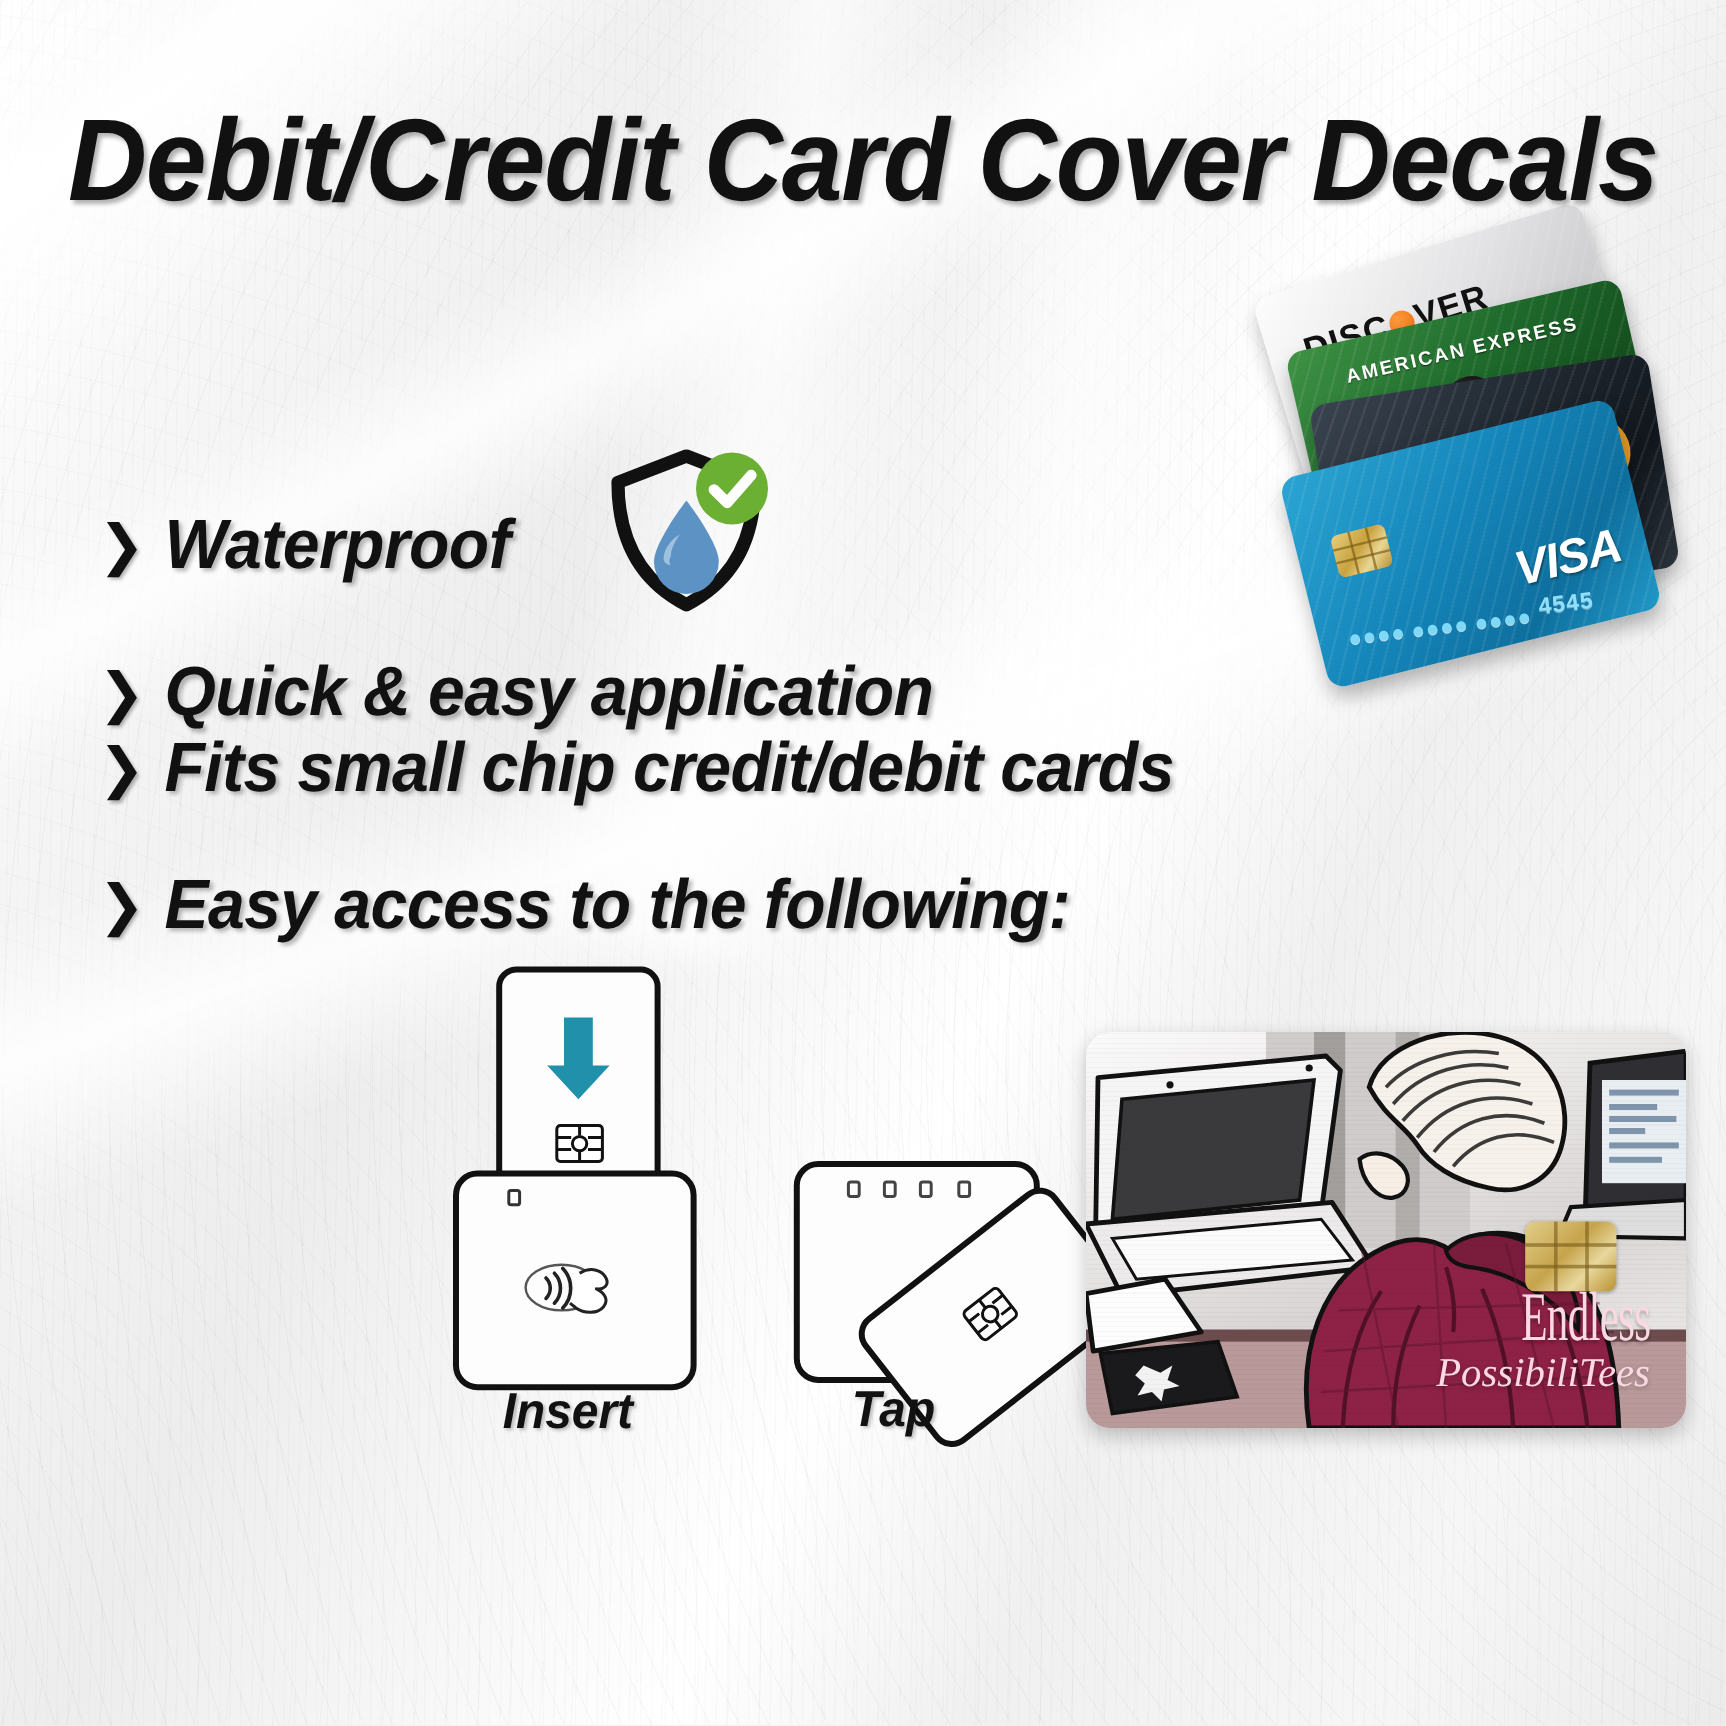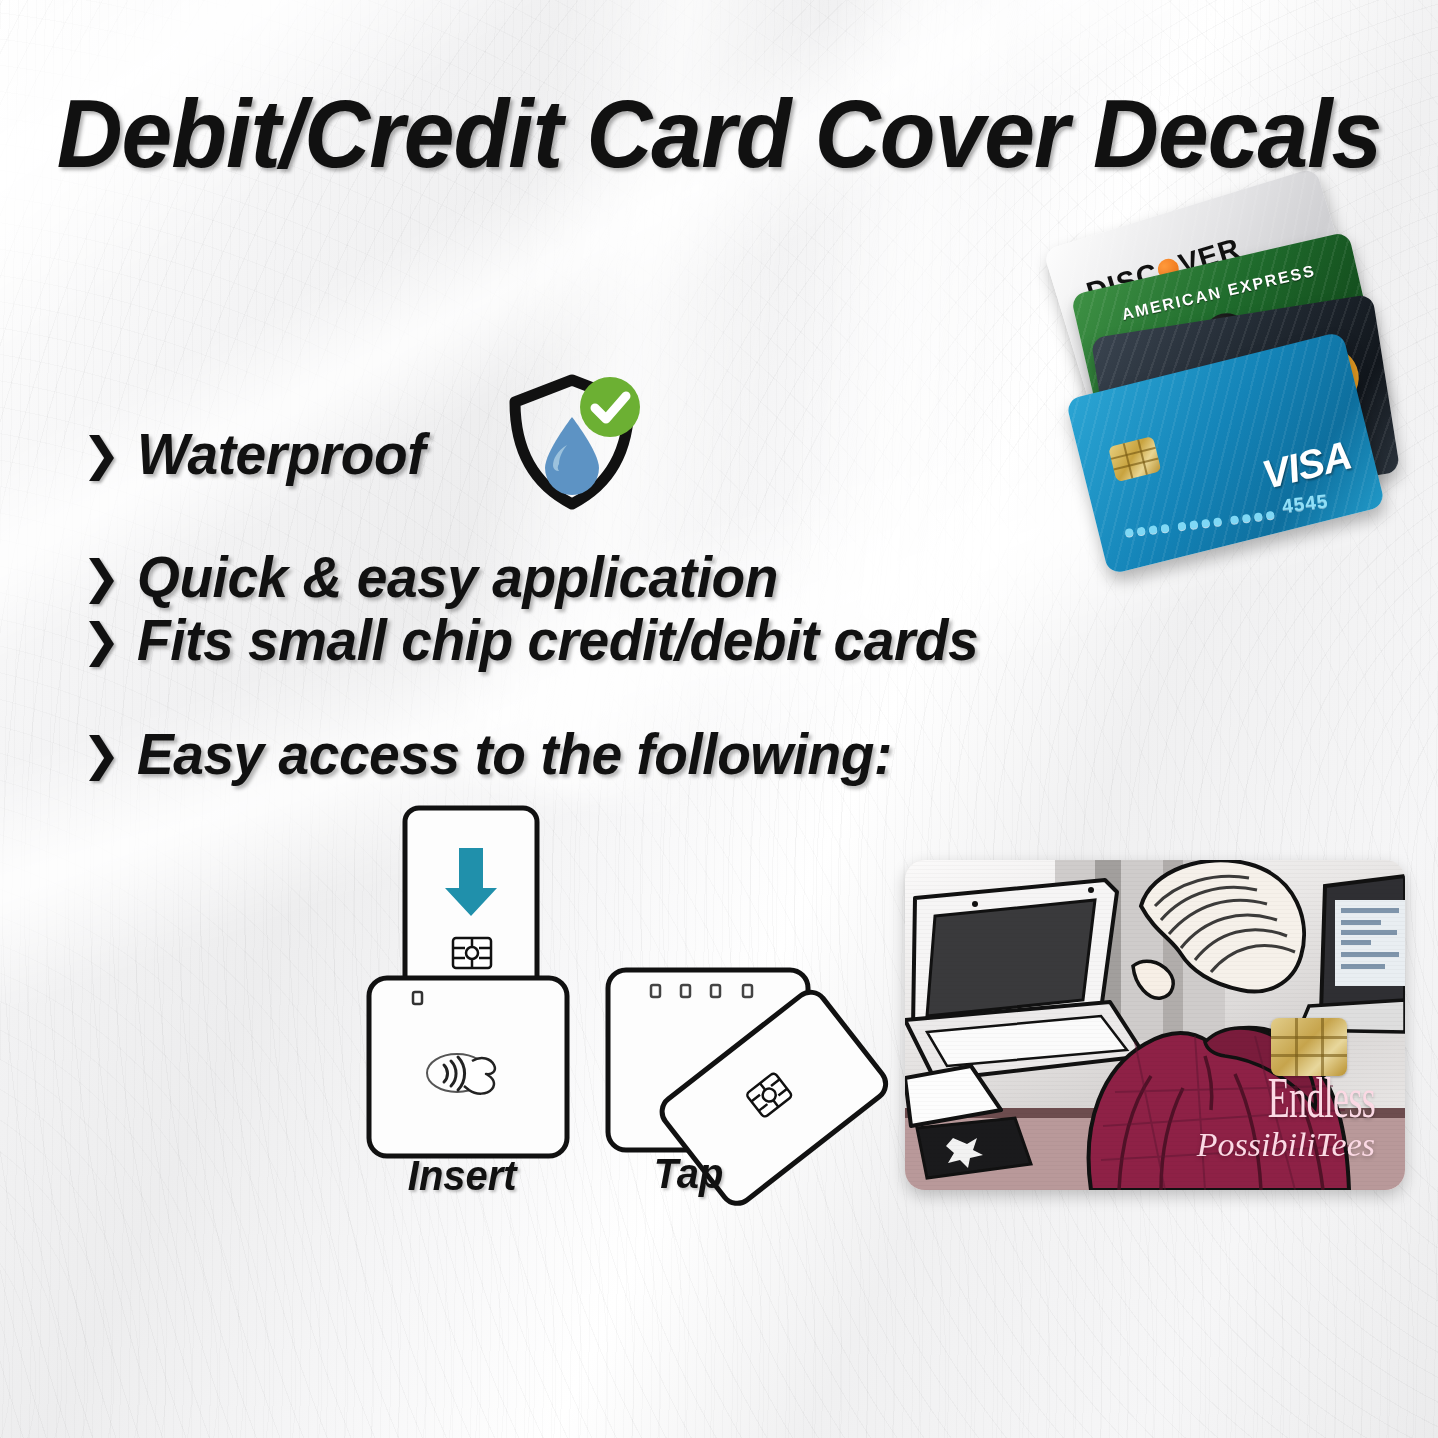--- a/index.html
+++ b/index.html
@@ -236,21 +236,21 @@
             <b></b>
             <b></b>
             <b></b>
           </span>
         <span class="visa-num">4545</span>
       </div>
     </div>
   </div>
 
 
-  <div class="method" id="m-insert" style="left:363px;top:800px;width:260px;height:380px;">
+  <div class="method" id="m-insert" style="left:374px;top:800px;width:260px;height:380px;">
     <svg width="260" height="380" viewBox="0 0 260 380">
       <g>
         <rect x="42" y="8" width="132" height="188" rx="14" fill="#fdfdfd" stroke="#111" stroke-width="5"></rect>
         <g>
           <path d="M96 48 L120 48 L120 88 L134 88 L108 116 L82 88 L96 88 Z" fill="#2090ab"></path>
         </g>
         <g>
           <rect x="90" y="138" width="38" height="30" rx="3" fill="#fff" stroke="#111" stroke-width="2.5"></rect>
           <path d="M90 148 h12 M116 148 h12 M90 158 h12 M116 158 h12 M109 138 v8 M109 160 v8" stroke="#111" stroke-width="2.5" fill="none"></path>
           <circle cx="109" cy="153" r="6" fill="none" stroke="#111" stroke-width="2.5"></circle>
@@ -264,21 +264,21 @@
           <path d="M17 17 a12 12 0 0 1 0 17" fill="none" stroke="#222" stroke-width="3" stroke-linecap="round"></path>
           <path d="M24 13 a18 18 0 0 1 0 25" fill="none" stroke="#222" stroke-width="3" stroke-linecap="round"></path>
           <path d="M31 9 a24 24 0 0 1 0 33" fill="none" stroke="#222" stroke-width="3" stroke-linecap="round"></path>
           <path d="M45 13 c10 -6 19 -2 22 4 c3 6 -2 10 -8 9 c8 4 10 10 6 15 c-5 6 -16 6 -23 1 l-5 -4" fill="#fff" stroke="#222" stroke-width="2.5" stroke-linejoin="round"></path>
         </g>
       </g>
     </svg>
     <span class="mlabel" style="left:42px;top:352px">Insert</span>
   </div>
 
-  <div class="method" id="m-tap" style="left:598px;top:950px;width:330px;height:280px;">
+  <div class="method" id="m-tap" style="left:654px;top:950px;width:330px;height:280px;">
     <svg width="330" height="280" viewBox="0 0 330 280">
       <g>
         <rect x="10" y="20" width="200" height="180" rx="18" fill="#fdfdfd" stroke="#111" stroke-width="5"></rect>
         <rect x="53" y="35" width="9" height="12" rx="2" fill="none" stroke="#444" stroke-width="2.5"></rect>
         <rect x="83" y="35" width="9" height="12" rx="2" fill="none" stroke="#444" stroke-width="2.5"></rect>
         <rect x="113" y="35" width="9" height="12" rx="2" fill="none" stroke="#444" stroke-width="2.5"></rect>
         <rect x="145" y="35" width="9" height="12" rx="2" fill="none" stroke="#444" stroke-width="2.5"></rect>
       </g>
       <g transform="rotate(-38 165 155)">
         <rect x="78" y="92" width="200" height="128" rx="16" fill="#fdfdfd" stroke="#111" stroke-width="5"></rect>

